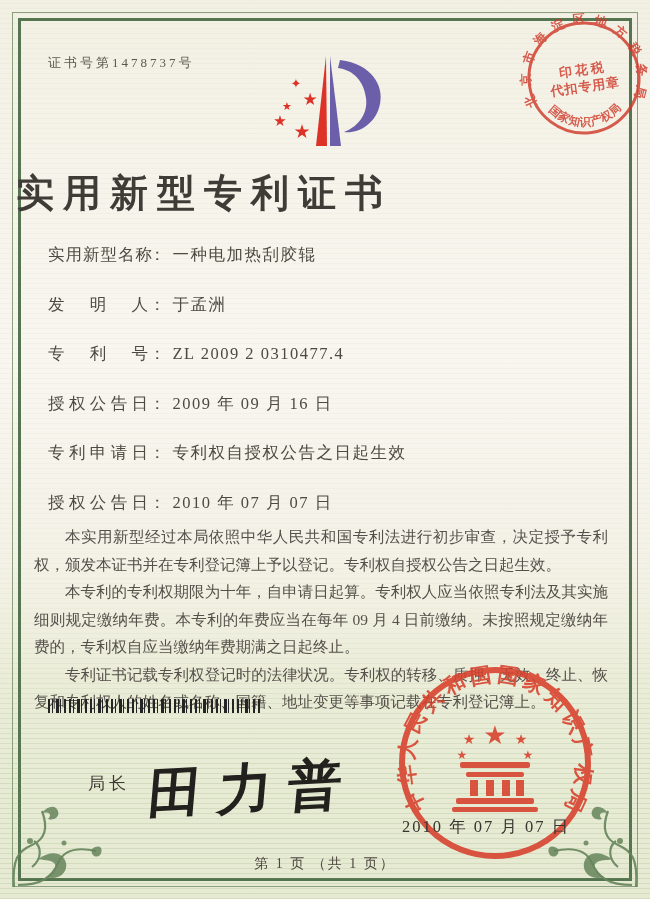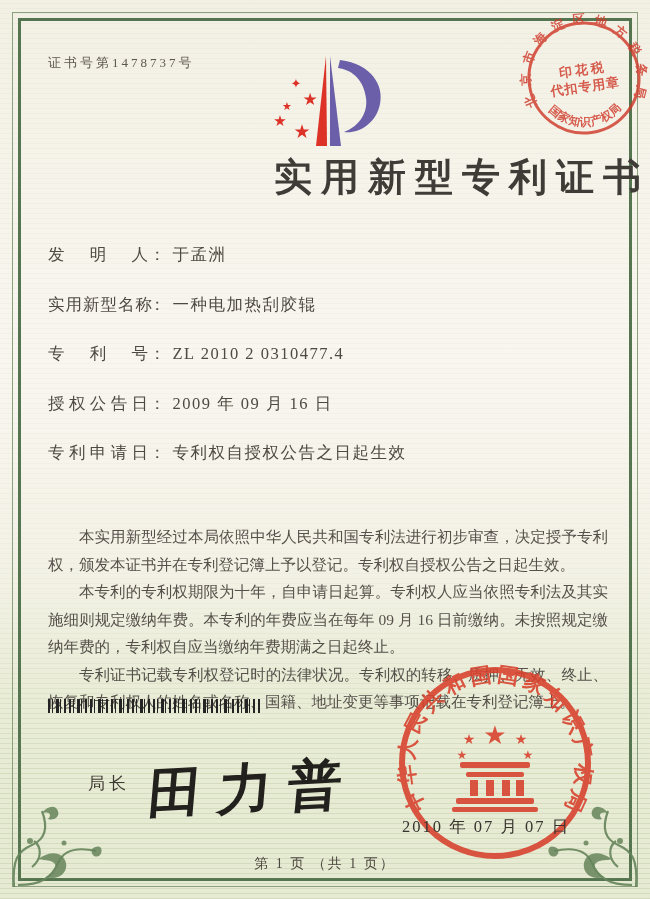--- a/index.html
+++ b/index.html
@@ -17,28 +17,28 @@
     -webkit-mask-image:linear-gradient(180deg,transparent 0,black 55%);
     mask-image:linear-gradient(180deg,transparent 0,black 55%);
   }
   .frame-outer{position:absolute;inset:12px;border:1px solid #8ba17e;pointer-events:none;}
   .frame-inner{position:absolute;inset:18px;border:3px solid #54754f;pointer-events:none;}
   .corner{position:absolute;width:96px;height:96px;pointer-events:none;}
   .corner.bl{left:8px;bottom:6px;}
   .corner.br{right:8px;bottom:6px;transform:scaleX(-1);}
   .certno{position:absolute;left:48px;top:54px;font-size:13px;letter-spacing:3px;color:#5e594f;}
   .logo{position:absolute;left:260px;top:50px;}
-  .title{position:absolute;left:0;right:0;top:152px;margin:0;text-align:right;
+  .title{position:absolute;left:0;right:0;top:152px;margin:16px;text-align:left;
     font-size:38px;font-weight:600;letter-spacing:9px;color:#3f3c38;}
   .fields{position:absolute;left:48px;right:40px;top:244px;}
   .frow{height:49.5px;font-size:16.5px;color:#4e4a42;letter-spacing:1px;white-space:nowrap;}
   .flabel{display:inline-block;width:101px;text-align:justify;text-align-last:justify;vertical-align:top;}
   .fcolon{display:inline-block;margin-right:6px;}
   .fvalue{letter-spacing:1.5px;}
-  .paras{position:absolute;left:48px;right:42px;top:523px;font-size:15.5px;line-height:27.5px;color:#55504a;}
+  .paras{position:absolute;left:34px;right:42px;top:523px;font-size:15.5px;line-height:27.5px;color:#55504a;}
   .paras p{margin:0;text-indent:2em;text-align:justify;}
   .barcode{position:absolute;left:48px;top:699px;width:214px;height:14px;
     background:repeating-linear-gradient(90deg,
       #242424 0 2px,transparent 2px 4px,#242424 4px 5px,transparent 5px 8px,
       #242424 8px 11px,transparent 11px 12px,#242424 12px 13px,transparent 13px 16px,
       #242424 16px 18px,transparent 18px 21px);}
   .signer{position:absolute;left:88px;top:762px;}
   .signer-label{font-size:17px;letter-spacing:4px;color:#3e3a34;vertical-align:18px;}
   .signature{display:inline-block;margin-left:18px;font-size:54px;font-weight:bold;
     letter-spacing:16px;color:#23211e;transform:rotate(-3deg) skewX(-8deg);line-height:1;}
@@ -113,39 +113,42 @@
       <text x="27" y="60" font-size="11" text-anchor="middle">★</text>
       <text x="20" y="76" font-size="15" text-anchor="middle">★</text>
       <text x="42" y="88" font-size="19" text-anchor="middle">★</text>
     </g>
   </svg>
 
   <h1 class="title">实用新型专利证书</h1>
 
   <div class="fields">
     <div class="frow">
+      <span class="flabel">实用新型名称</span><span class="fcolon">：</span><span class="fvalue">一种电加热刮胶辊</span>
+    </div>
+    <div class="frow">
       <span class="flabel">发明人</span><span class="fcolon">：</span><span class="fvalue">于孟洲</span>
     </div>
     <div class="frow">
-      <span class="flabel">实用新型名称</span><span class="fcolon">：</span><span class="fvalue">一种电加热刮胶辊</span>
-    </div>
-    <div class="frow">
-      <span class="flabel">专利号</span><span class="fcolon">：</span><span class="fvalue">ZL 2010 2 0310477.4</span>
+      <span class="flabel">专利号</span><span class="fcolon">：</span><span class="fvalue">ZL 2009 2 0310477.4</span>
     </div>
     <div class="frow">
       <span class="flabel">授权公告日</span><span class="fcolon">：</span><span class="fvalue">2009 年 09 月 16 日</span>
     </div>
     <div class="frow">
       <span class="flabel">专利申请日</span><span class="fcolon">：</span><span class="fvalue">专利权自授权公告之日起生效</span>
     </div>
+    <div class="frow">
+      <span class="flabel">授权公告日</span><span class="fcolon">：</span><span class="fvalue">2010 年 07 月 07 日</span>
+    </div>
   </div>
 
   <div class="paras">
     <p>本实用新型经过本局依照中华人民共和国专利法进行初步审查，决定授予专利权，颁发本证书并在专利登记簿上予以登记。专利权自授权公告之日起生效。</p>
-    <p>本专利的专利权期限为十年，自申请日起算。专利权人应当依照专利法及其实施细则规定缴纳年费。本专利的年费应当在每年 09 月 16 日前缴纳。未按照规定缴纳年费的，专利权自应当缴纳年费期满之日起终止。</p>
+    <p>本专利的专利权期限为十年，自申请日起算。专利权人应当依照专利法及其实施细则规定缴纳年费。本专利的年费应当在每年 09 月 4 日前缴纳。未按照规定缴纳年费的，专利权自应当缴纳年费期满之日起终止。</p>
     <p>专利证书记载专利权登记时的法律状况。专利权的转移、质押、无效、终止、恢复和专利权人的姓名或名称、国籍、地址变更等事项记载在专利登记簿上。</p>
   </div>
 
   <div class="barcode"></div>
 
   <div class="signer">
     <span class="signer-label">局长</span><span class="signature">田力普</span>
   </div>
 
   <svg class="seal" width="198" height="198" viewBox="0 0 198 198">

